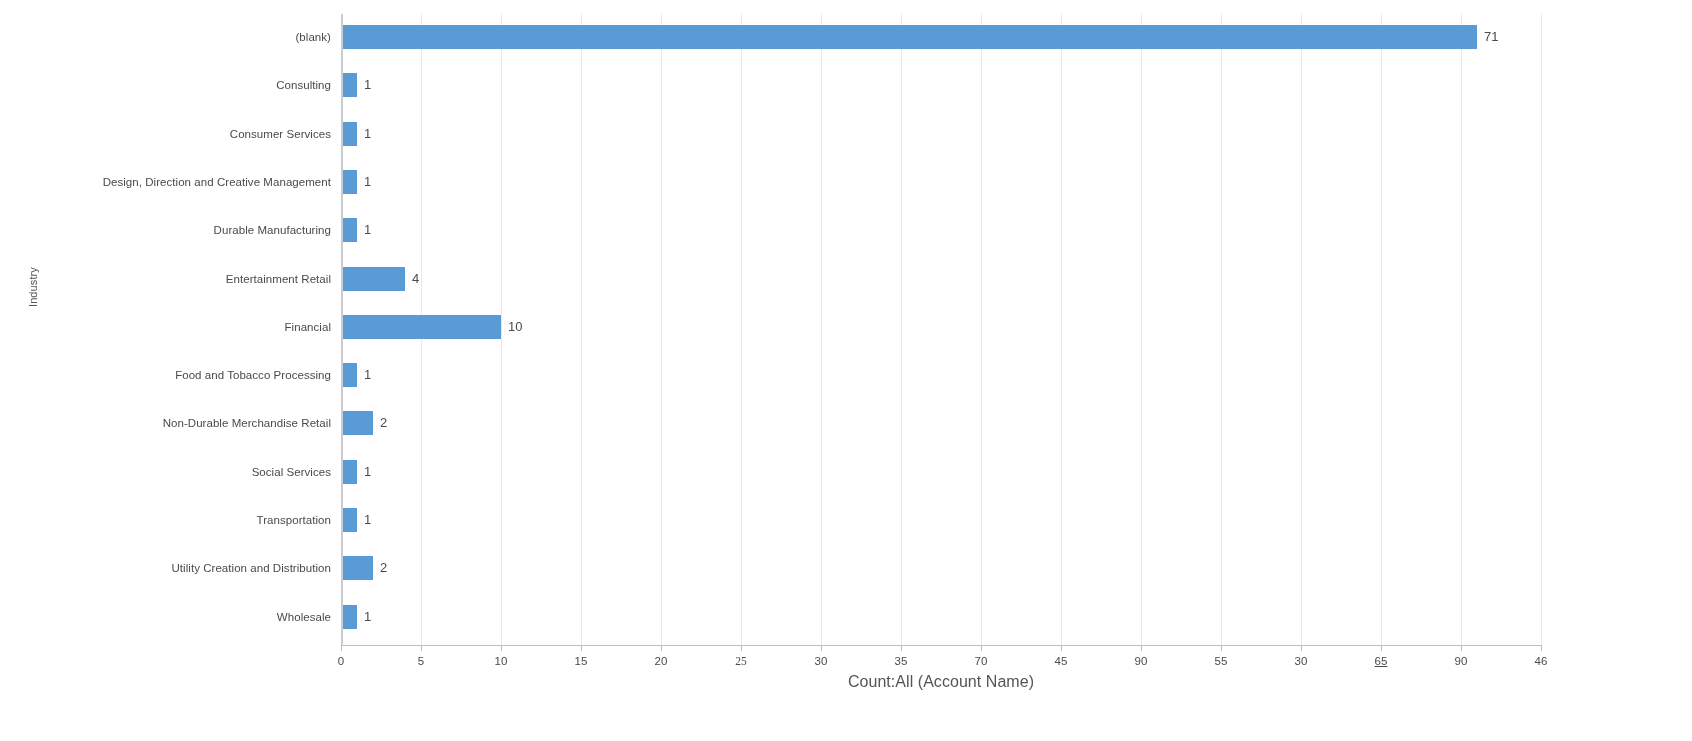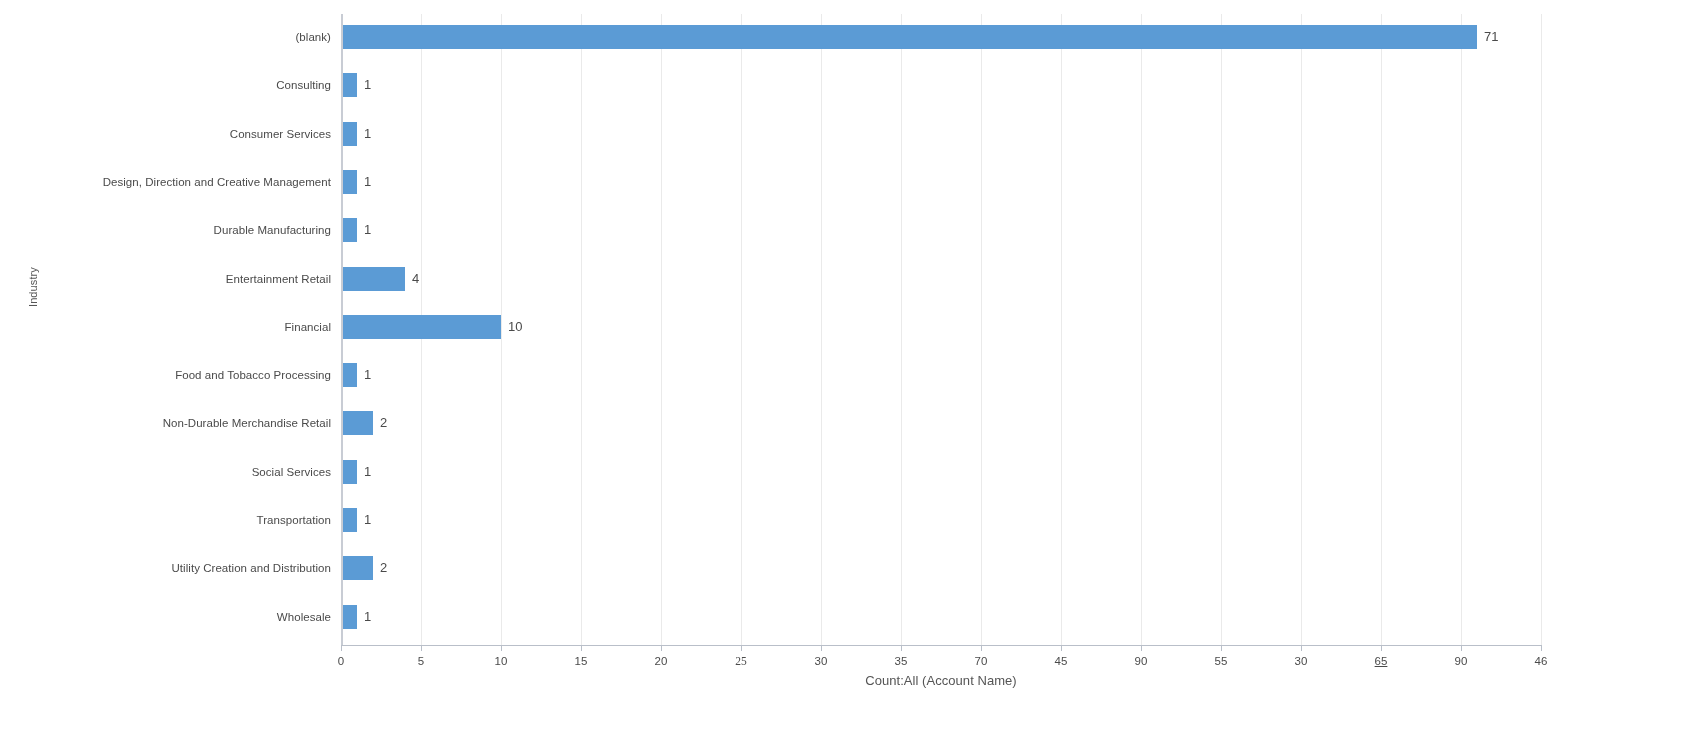--- a/index.html
+++ b/index.html
@@ -123,21 +123,21 @@
     color: #4a4a4a;
   }
 
   
   #x-axis-title {
     position: absolute;
     top: 673px;
     left: 341px;
     width: 1200px;
     text-align: center;
-    font-size: 13px;
+    font-size: 16px;
     color: #555555;
     letter-spacing: 0.05px;
   }
 </style>
 </head>
 <body>
 
 <div id="chart-root">
 
   <div id="y-axis-title">Industry</div>

